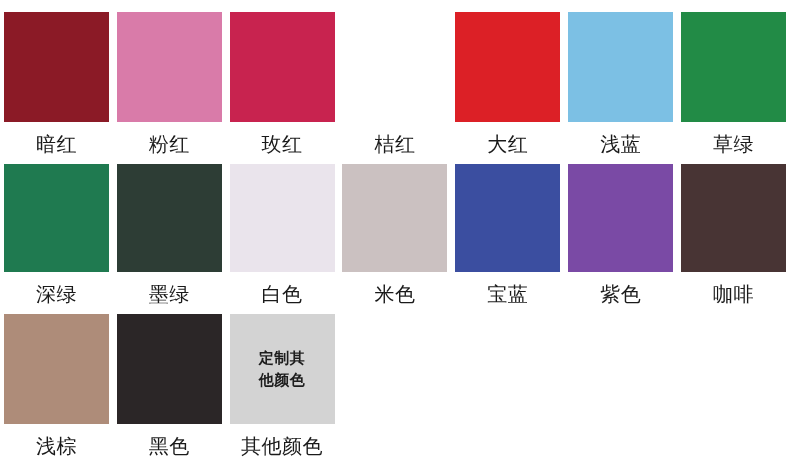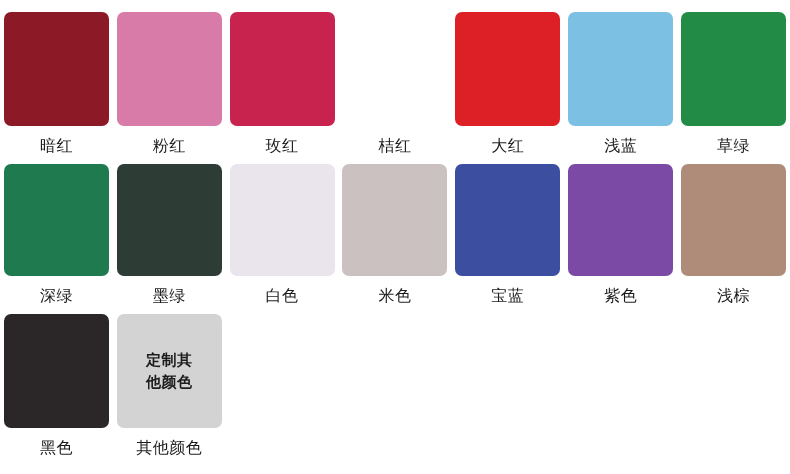--- a/index.html
+++ b/index.html
@@ -30,34 +30,33 @@
     justify-content: flex-start;
   }
   .swatch-chip {
     width: 105px;
     height: 124px;
     margin-top: 10px;
     display: flex;
     align-items: center;
     justify-content: center;
     box-sizing: border-box;
-    border-radius: 7px;
   }
   .swatch-chip-text {
     font-size: 15px;
     font-weight: bold;
     color: #1d1d1d;
     line-height: 1.45;
     text-align: center;
     letter-spacing: 0.5px;
     white-space: pre-line;
   }
   .swatch-label {
     margin-top: 12px;
-    font-size: 16px;
+    font-size: 20px;
     color: #1a1a1a;
     text-align: center;
     line-height: 1;
     letter-spacing: 0.5px;
   }
 </style>
 </head>
 <body>
 
 <div id="swatch-grid">
@@ -107,20 +106,24 @@
     </div>
     <div class="swatch-cell">
       <div class="swatch-chip" style="background-color: rgb(59, 78, 160);"></div>
       <div class="swatch-label">宝蓝</div>
     </div>
     <div class="swatch-cell">
       <div class="swatch-chip" style="background-color: rgb(122, 74, 165);"></div>
       <div class="swatch-label">紫色</div>
     </div>
     <div class="swatch-cell">
+      <div class="swatch-chip" style="background-color: rgb(72, 52, 52);"></div>
+      <div class="swatch-label">咖啡</div>
+    </div>
+    <div class="swatch-cell">
       <div class="swatch-chip" style="background-color: rgb(174, 140, 121);"></div>
       <div class="swatch-label">浅棕</div>
     </div>
     <div class="swatch-cell">
       <div class="swatch-chip" style="background-color: rgb(43, 38, 39);"></div>
       <div class="swatch-label">黑色</div>
     </div>
     <div class="swatch-cell">
       <div class="swatch-chip" style="background-color: rgb(211, 211, 211);">
         <span class="swatch-chip-text" style="color: rgb(29, 29, 29);">定制其

